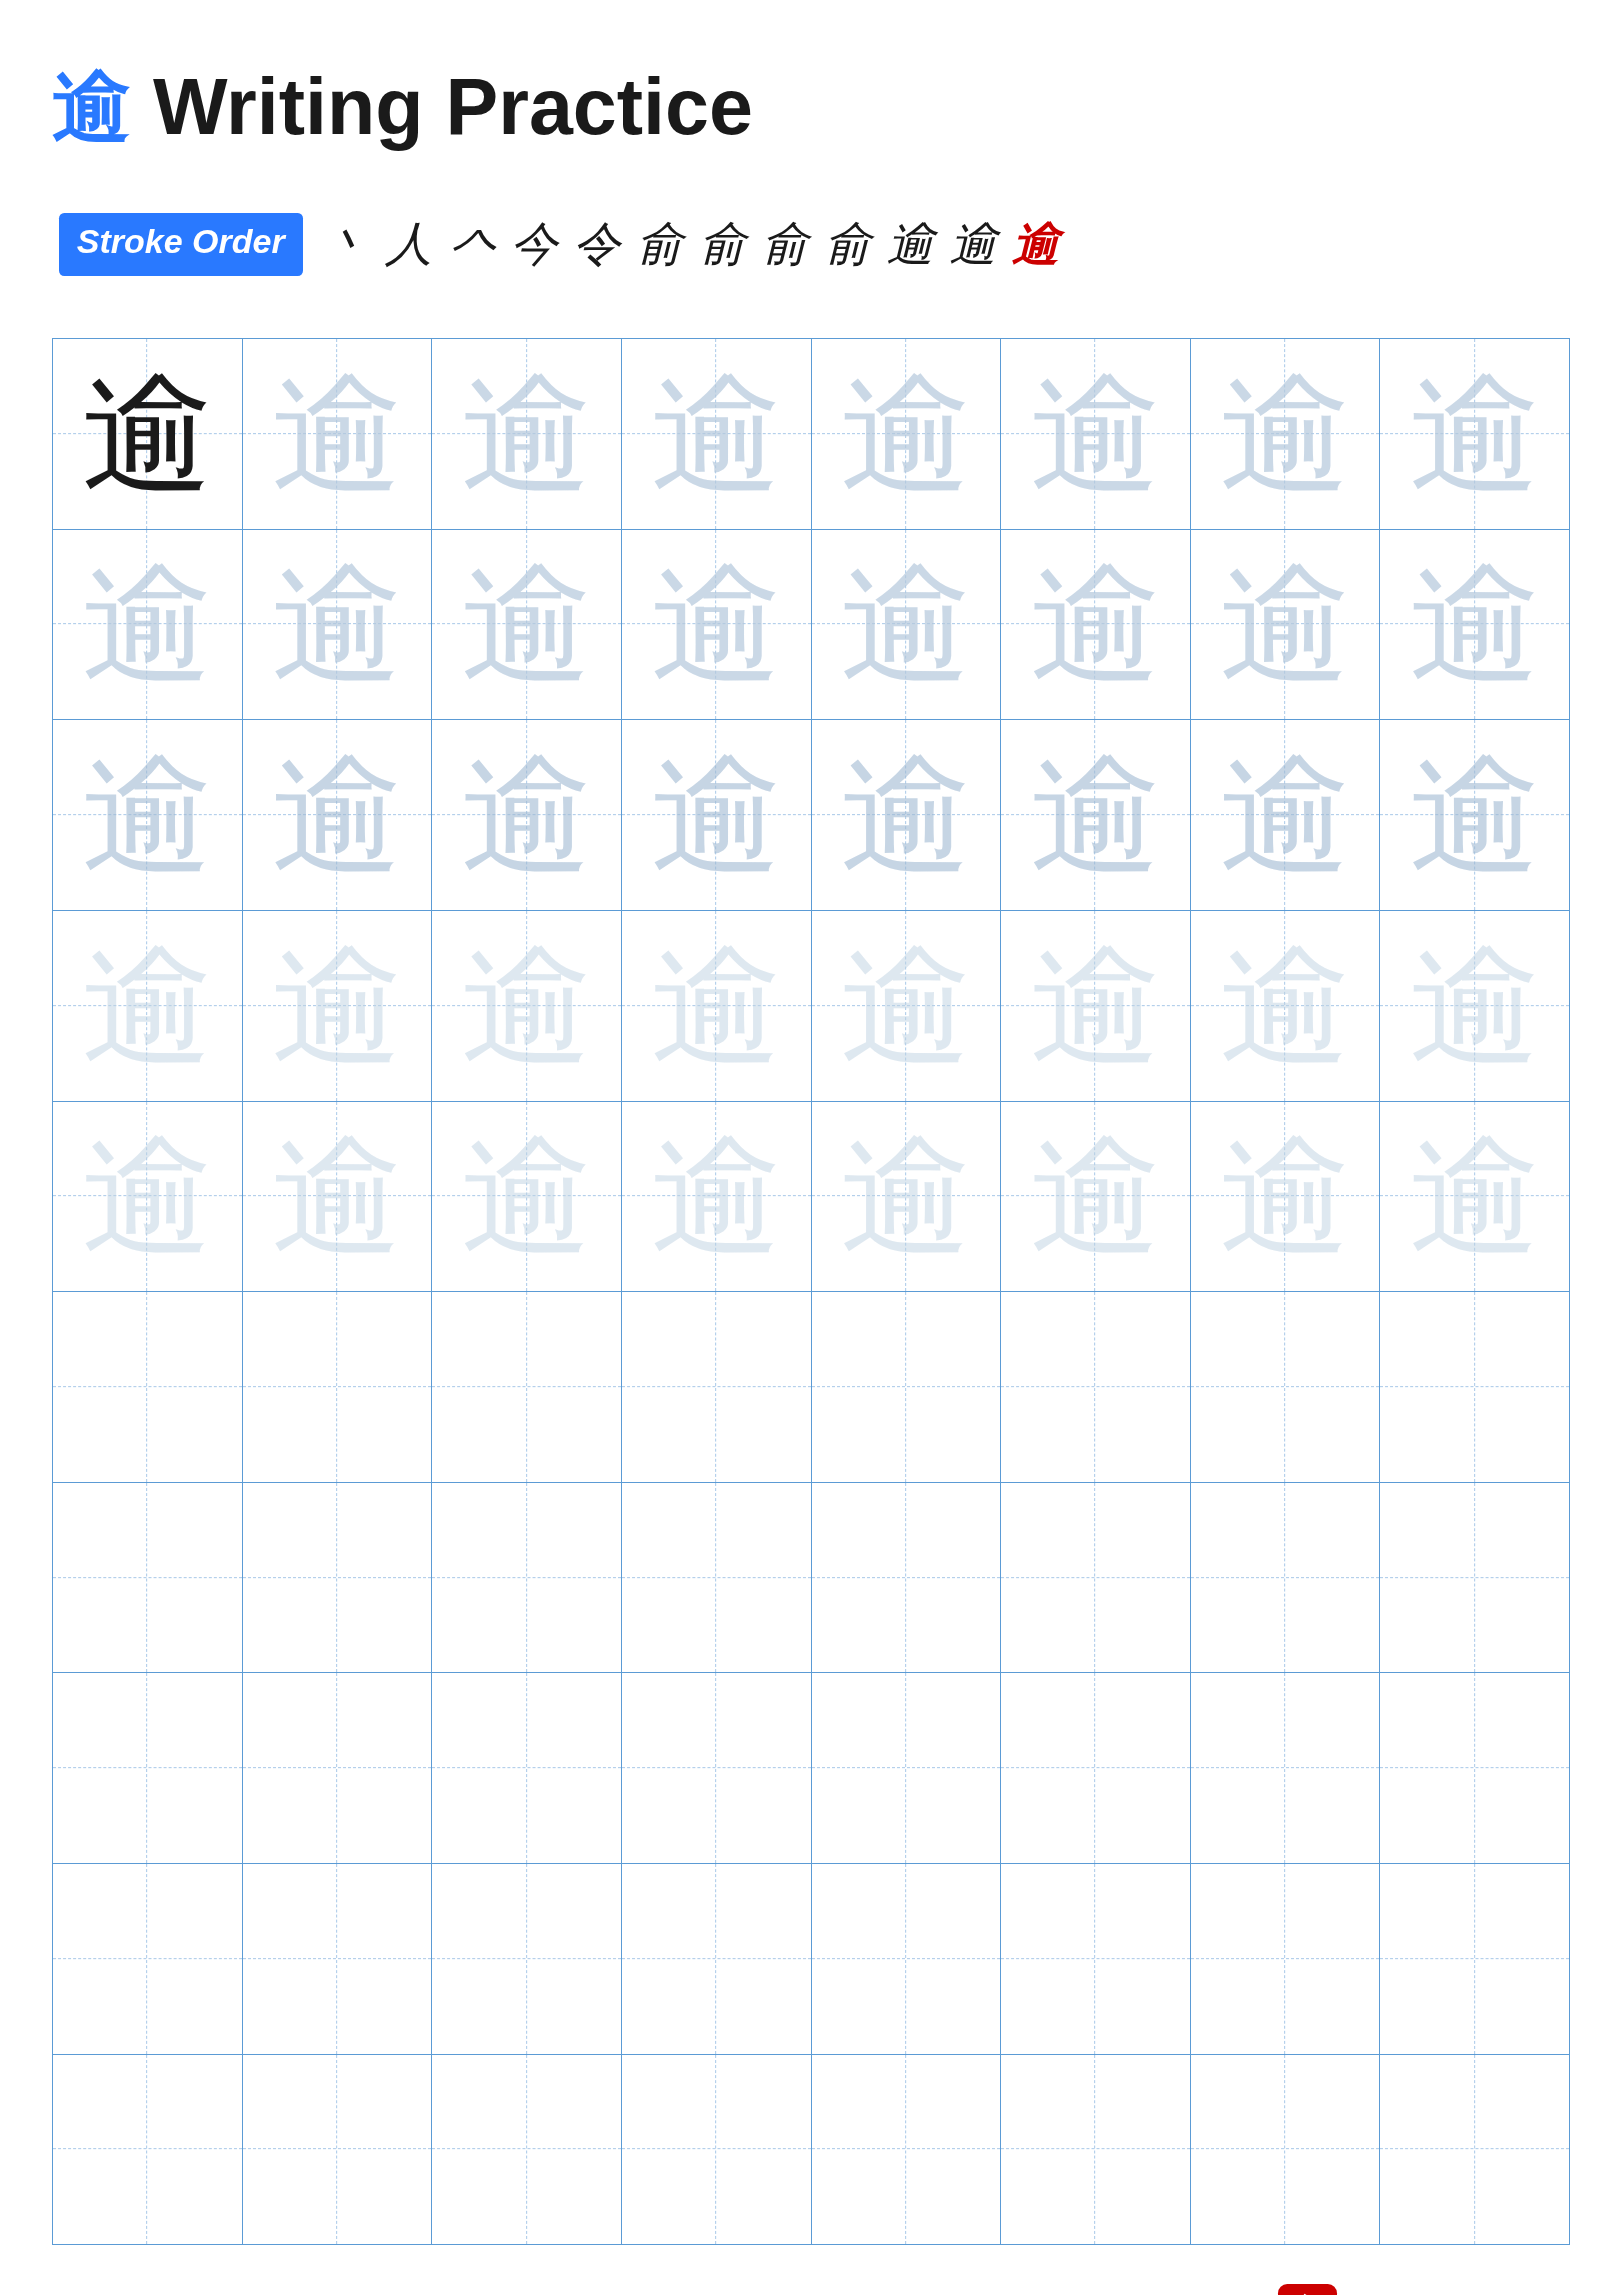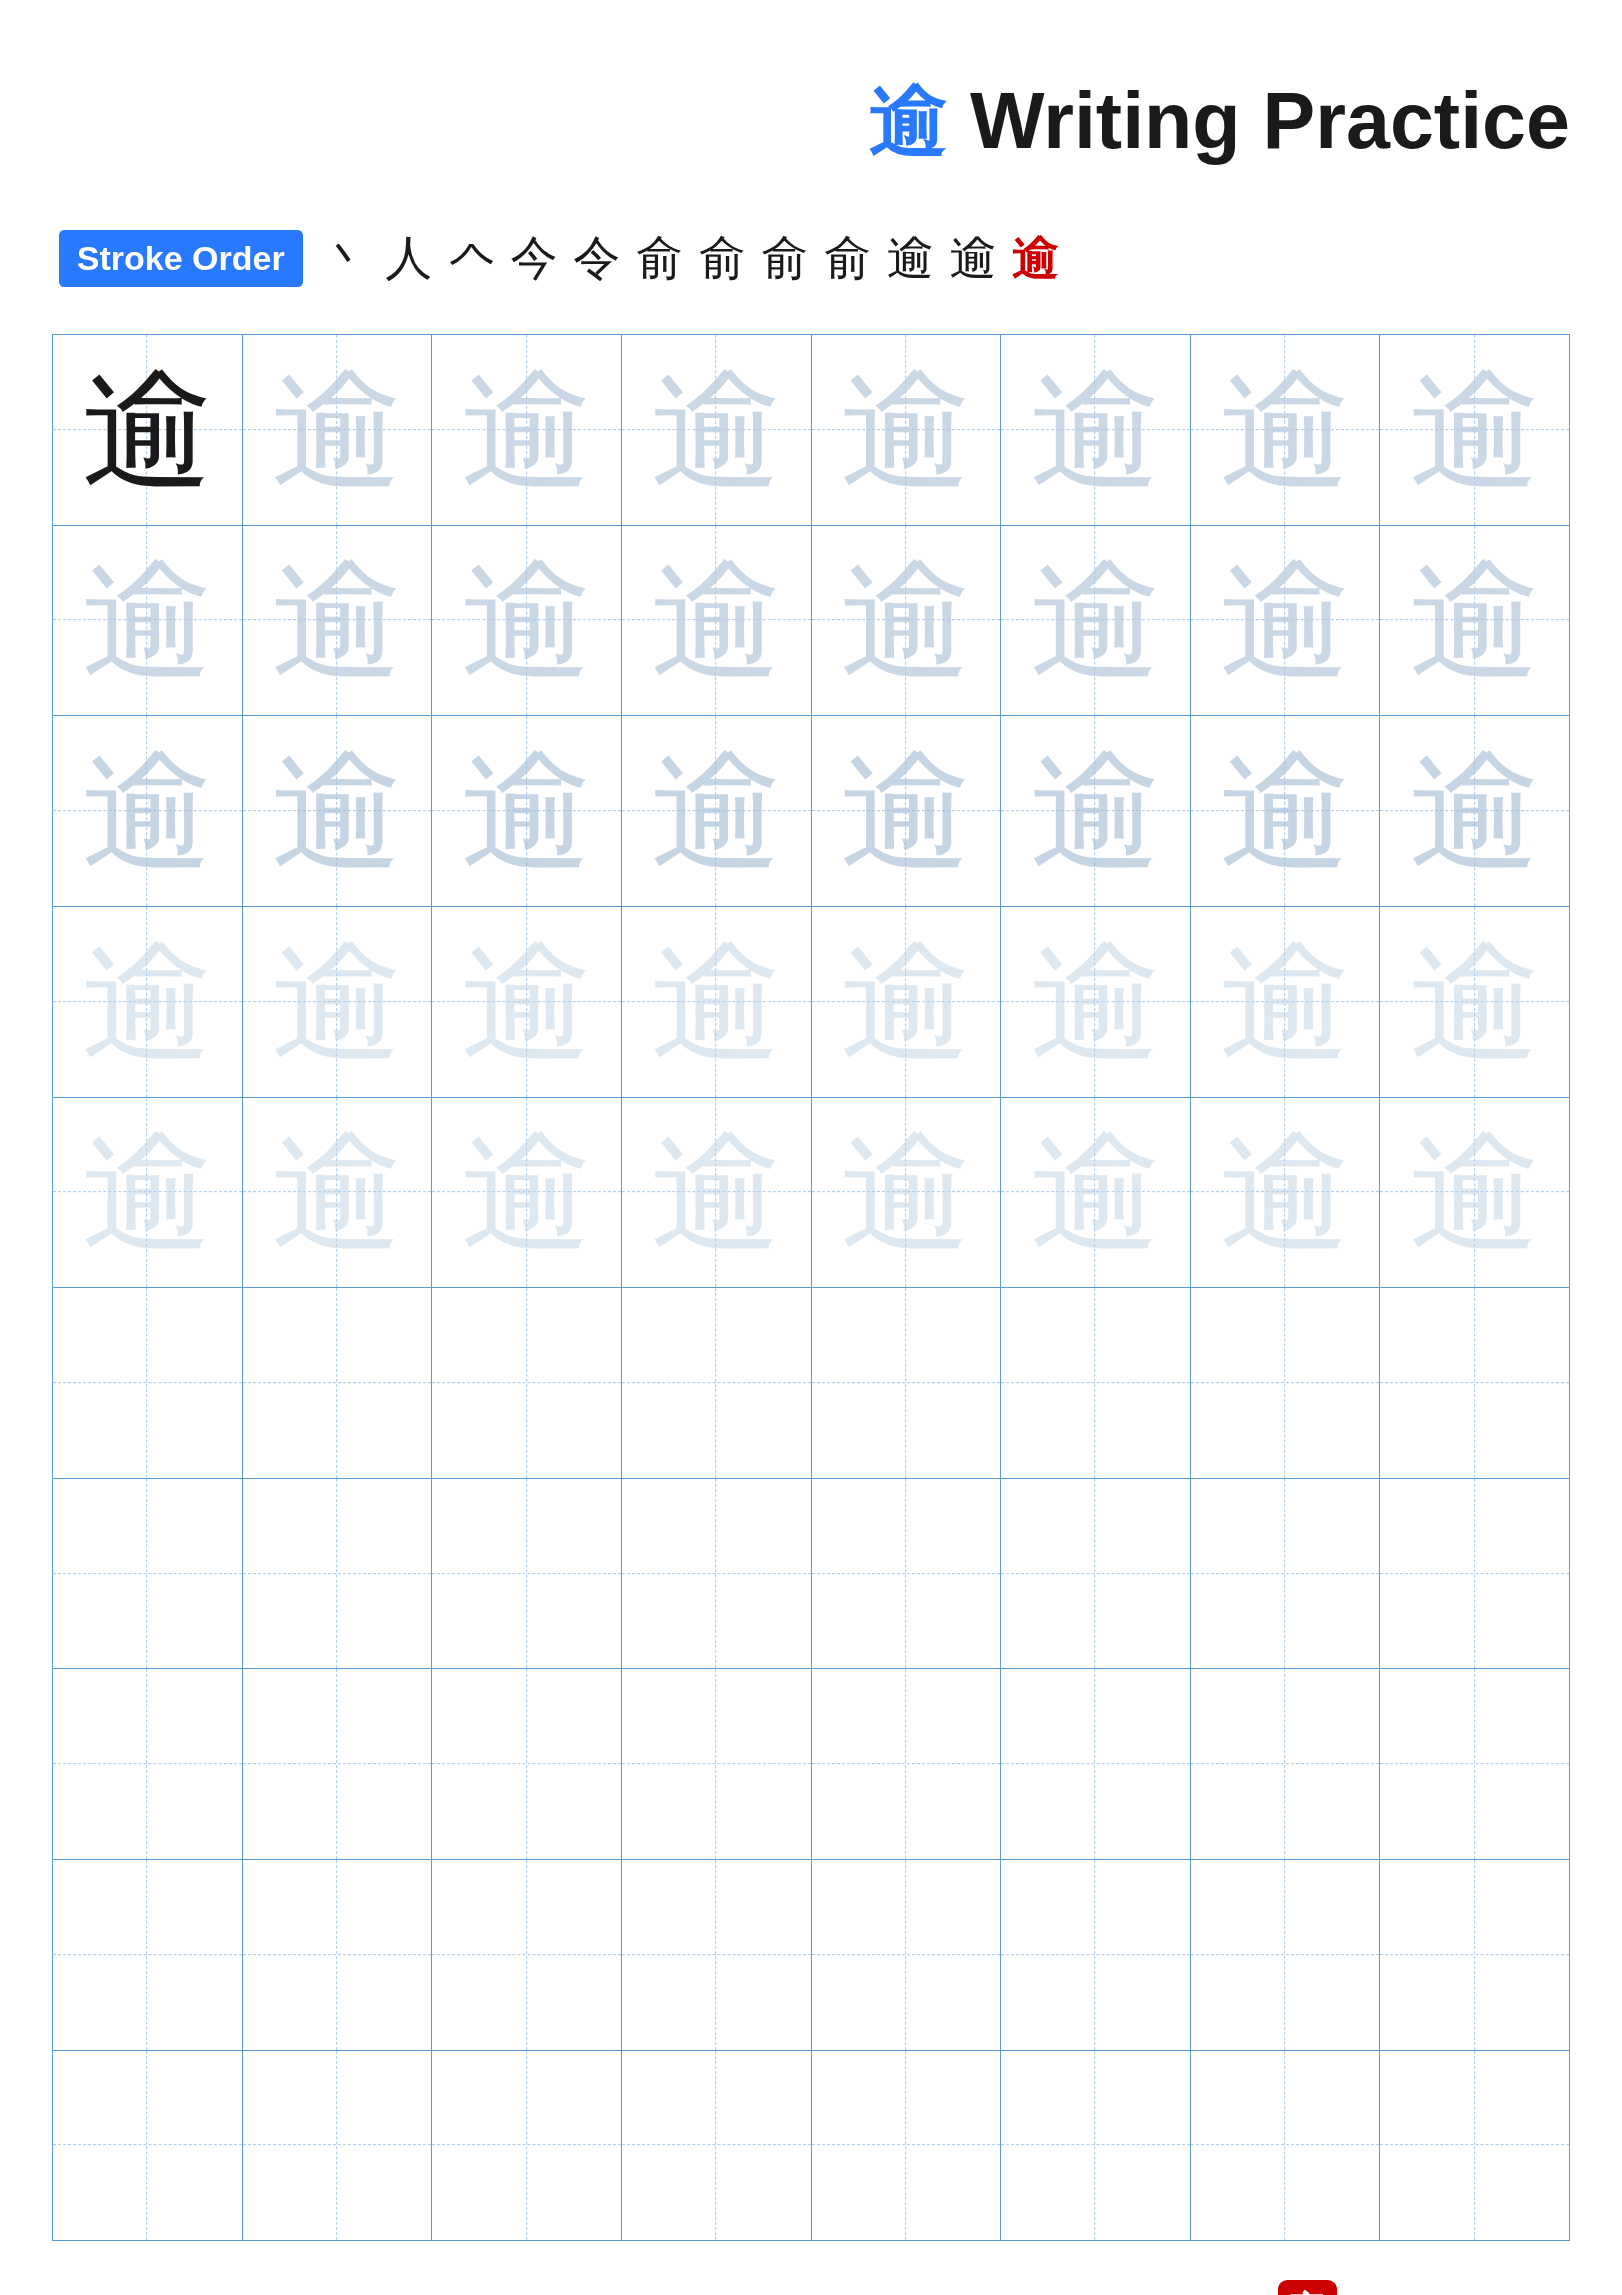--- a/index.html
+++ b/index.html
@@ -7,40 +7,40 @@
     body {
       background: #ffffff;
       font-family: serif;
       width: 1622px;
       min-height: 2295px;
       position: relative;
       padding: 39px 52px;
     }
 
     .page-title {
-      text-align: right;
+      text-align: left;
       font-size: 79px;
       font-weight: bold;
       color: #1a1a1a;
       margin-bottom: 52px;
-      margin-top: 30px;
+      margin-top: 16px;
       font-family: Arial, sans-serif;
     }
 
     .page-title .char {
       color: #2979ff;
       font-family: serif;
     }
 
     .stroke-order-row {
       display: flex;
-      align-items: center;
-      margin-bottom: 44px;
+      margin-bottom: 62px;
       gap: 19.6px;
       padding-left: 6.5px;
+      font-style: italic;
     }
 
     .stroke-order-badge {
       background: #2979ff;
       color: white;
       font-size: 34px;
       font-family: Arial, sans-serif;
       font-weight: bold;
       padding: 9.2px 18.3px;
       border-radius: 5.2px;

